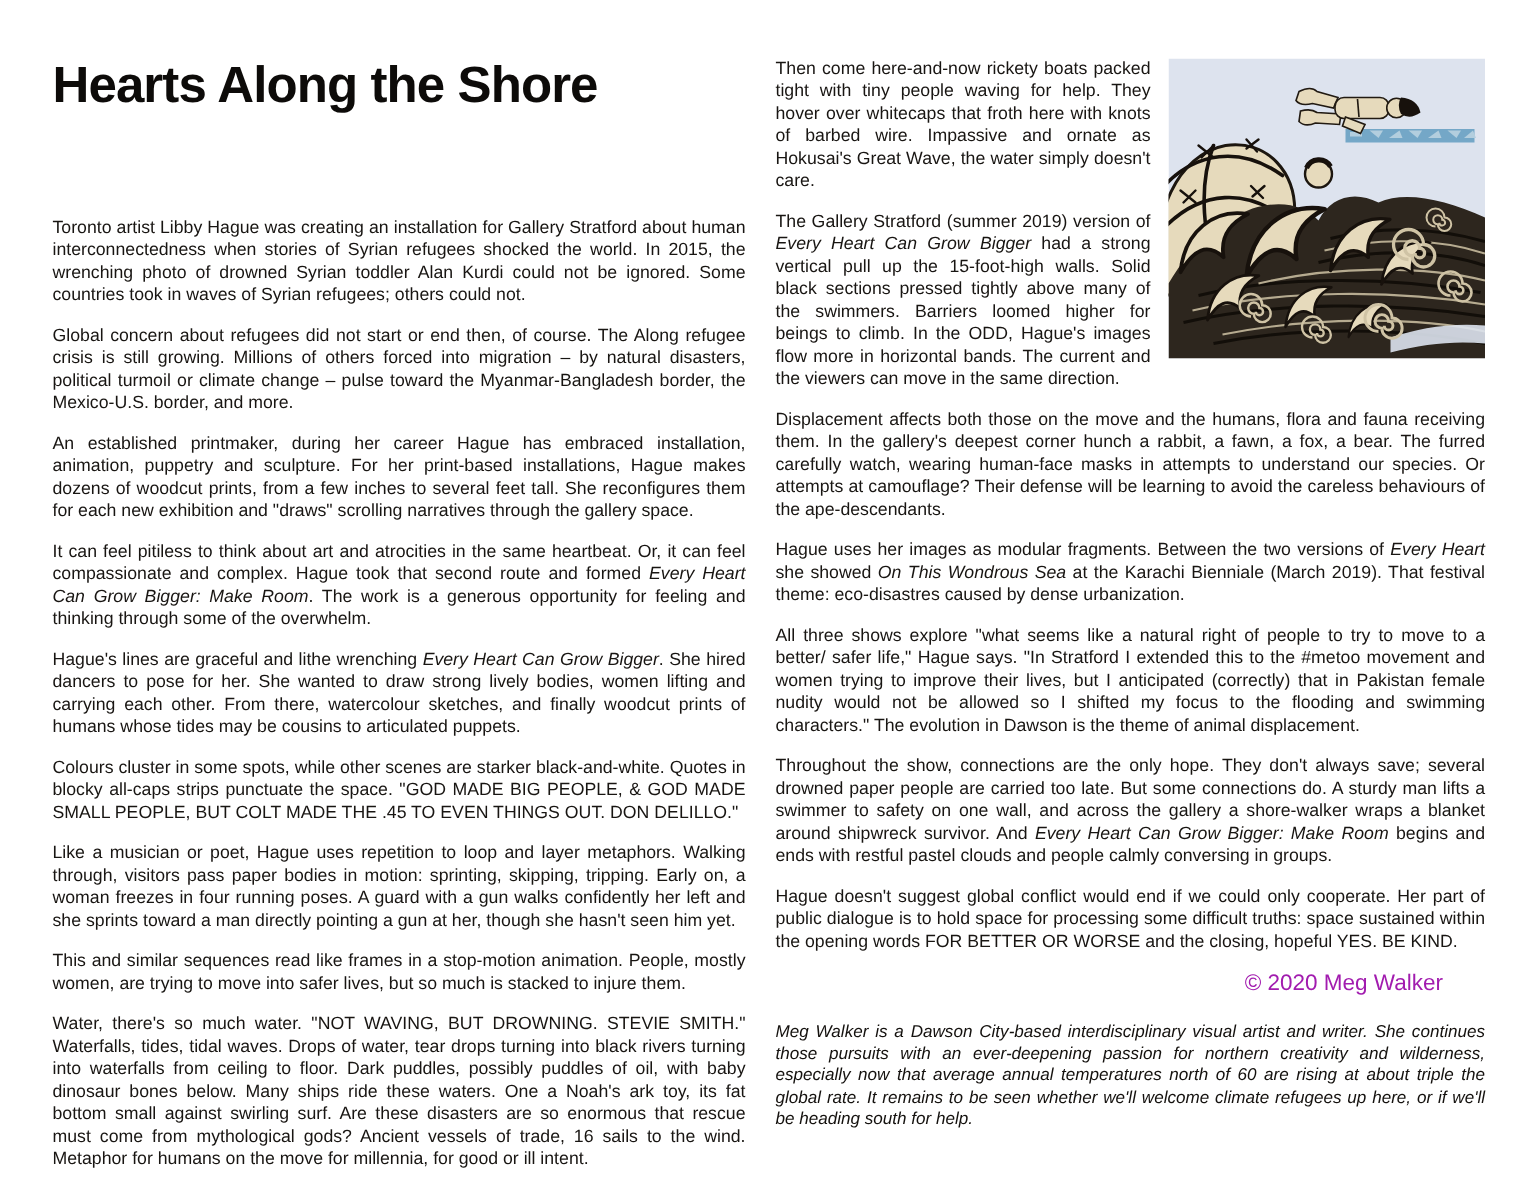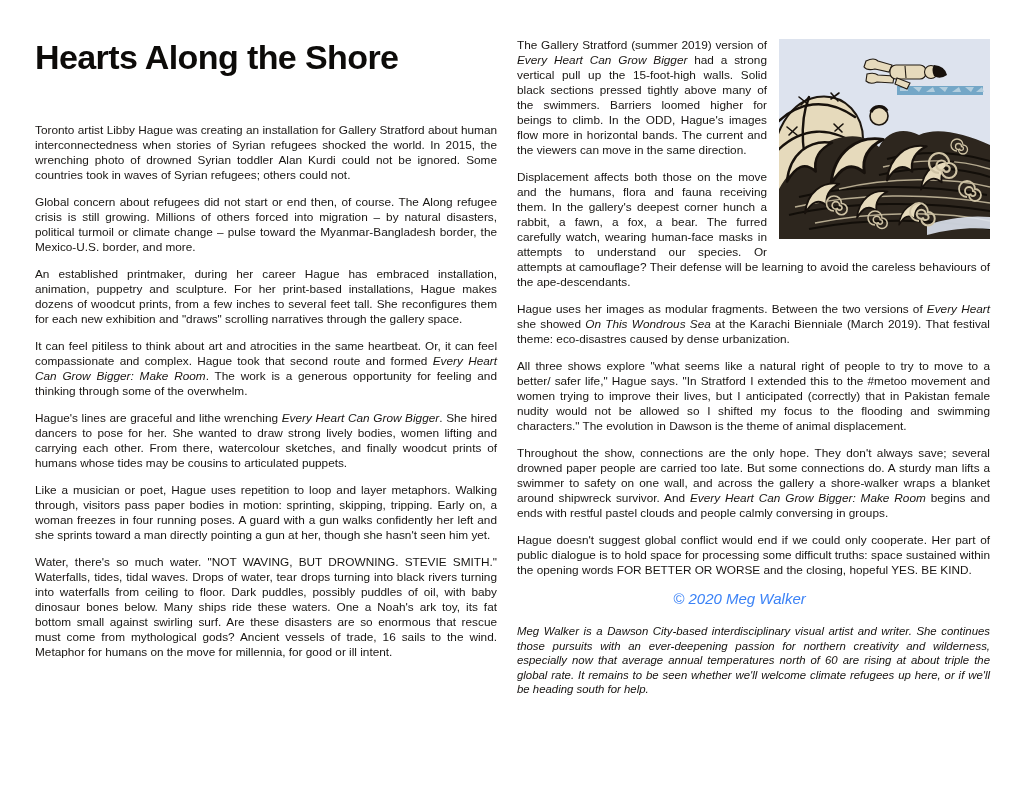--- a/index.html
+++ b/index.html
@@ -7,55 +7,57 @@
   body {
     width:1024px; height:791px; overflow:hidden;
     font-family:"Liberation Sans","DejaVu Sans",sans-serif;
     color:#181512;
   }
   .page { display:flex; gap:20px; padding:38px 34px 0 35px; }
   .col-left  { flex:0 0 462px; width:462px; }
   .col-right { flex:0 0 473px; width:473px; }
   .page-title {
     font-size:34px; line-height:1.05; font-weight:bold;
-    letter-spacing:-0.6px; color:#0d0b09; margin:2px 0 47px 0;
+    letter-spacing:-0.6px; color:#0d0b09; margin:2px 0 68px 0;
   }
   .paras p {
     font-size:11.8px; line-height:15px; text-align:justify;
     margin:0 0 12px 0; color:#181512;
   }
   .paras p i { }
   figure.artwork {
     float:right; width:211px; height:200px;
     margin:1px 0 10px 12px;
   }
   figure.artwork svg { display:block; }
   .signature {
-    font-style:italic; font-size:15px; text-align:center;
-    margin:4px 28px 17px 0; color:#3b82f6;
+    font-size:15px; text-align:right;
+    margin:4px 28px 17px 0; color:#a21caf;
   }
   .bio {
     font-style:italic; font-size:11.4px; line-height:14.5px;
     text-align:justify; color:#14110e;
   }
 </style>
 </head>
 <body>
 
 <div class="page">
 
   <div class="col-left">
     <h1 class="page-title">Hearts Along the Shore</h1>
     <div class="paras">
         <p><span>Toronto artist Libby Hague was creating an installation for Gallery Stratford about human interconnectedness when stories of Syrian refugees shocked the world. In 2015, the wrenching photo of drowned Syrian toddler Alan Kurdi could not be ignored. Some countries took in waves of Syrian refugees; others could not.</span></p>
         <p><span>Global concern about refugees did not start or end then, of course. The Along refugee crisis is still growing. Millions of others forced into migration – by natural disasters, political turmoil or climate change – pulse toward the Myanmar-Bangladesh border, the Mexico-U.S. border, and more.</span></p>
         <p><span>An established printmaker, during her career Hague has embraced installation, animation, puppetry and sculpture. For her print-based installations, Hague makes dozens of woodcut prints, from a few inches to several feet tall. She reconfigures them for each new exhibition and "draws" scrolling narratives through the gallery space.</span></p>
         <p><span>It can feel pitiless to think about art and atrocities in the same heartbeat. Or, it can feel compassionate and complex. Hague took that second route and formed </span><i>Every Heart Can Grow Bigger: Make Room</i><span>. The work is a generous opportunity for feeling and thinking through some of the overwhelm.</span></p>
         <p><span>Hague's lines are graceful and lithe wrenching </span><i>Every Heart Can Grow Bigger</i><span>. She hired dancers to pose for her. She wanted to draw strong lively bodies, women lifting and carrying each other. From there, watercolour sketches, and finally woodcut prints of humans whose tides may be cousins to articulated puppets.</span></p>
+        <p><span>Colours cluster in some spots, while other scenes are starker black-and-white. Quotes in blocky all-caps strips punctuate the space. "GOD MADE BIG PEOPLE, &amp; GOD MADE SMALL PEOPLE, BUT COLT MADE THE .45 TO EVEN THINGS OUT. DON DELILLO."</span></p>
         <p><span>Like a musician or poet, Hague uses repetition to loop and layer metaphors. Walking through, visitors pass paper bodies in motion: sprinting, skipping, tripping. Early on, a woman freezes in four running poses. A guard with a gun walks confidently her left and she sprints toward a man directly pointing a gun at her, though she hasn't seen him yet.</span></p>
+        <p><span>This and similar sequences read like frames in a stop-motion animation. People, mostly women, are trying to move into safer lives, but so much is stacked to injure them.</span></p>
         <p><span>Water, there's so much water. "NOT WAVING, BUT DROWNING. STEVIE SMITH." Waterfalls, tides, tidal waves. Drops of water, tear drops turning into black rivers turning into waterfalls from ceiling to floor. Dark puddles, possibly puddles of oil, with baby dinosaur bones below. Many ships ride these waters. One a Noah's ark toy, its fat bottom small against swirling surf. Are these disasters are so enormous that rescue must come from mythological gods? Ancient vessels of trade, 16 sails to the wind. Metaphor for humans on the move for millennia, for good or ill intent.</span></p>
       </div>
   </div>
 
   <div class="col-right">
 
     <figure class="artwork">
       <svg width="211" height="200" viewBox="0 0 211 200" xmlns="http://www.w3.org/2000/svg">
         <defs>
           <path id="sp" d="M0 0 a10 10 0 1 1 10 -10 a7.5 7.5 0 1 1 -7.5 7.5 a5 5 0 1 1 5 -5 a3.2 3.2 0 1 1 -3.2 3.2" fill="none"></path>
@@ -139,20 +141,21 @@
           <use href="#sp" transform="translate(188 158) scale(0.8)"></use>
           <use href="#sp" transform="translate(140 182) scale(0.9)"></use>
           <use href="#sp" transform="translate(96 186) scale(0.7)"></use>
           <use href="#sp" transform="translate(178 112) scale(0.6)"></use>
           <use href="#sp" transform="translate(55 172) scale(0.75)"></use>
         </g>
       </svg>
     </figure>
 
     <div class="paras">
+        <p><span>Then come here-and-now rickety boats packed tight with tiny people waving for help. They hover over whitecaps that froth here with knots of barbed wire. Impassive and ornate as Hokusai's Great Wave, the water simply doesn't care.</span></p>
         <p><span>The Gallery Stratford (summer 2019) version of </span><i>Every Heart Can Grow Bigger</i><span> had a strong vertical pull up the 15-foot-high walls. Solid black sections pressed tightly above many of the swimmers. Barriers loomed higher for beings to climb. In the ODD, Hague's images flow more in horizontal bands. The current and the viewers can move in the same direction.</span></p>
         <p><span>Displacement affects both those on the move and the humans, flora and fauna receiving them. In the gallery's deepest corner hunch a rabbit, a fawn, a fox, a bear. The furred carefully watch, wearing human-face masks in attempts to understand our species. Or attempts at camouflage? Their defense will be learning to avoid the careless behaviours of the ape-descendants.</span></p>
         <p><span>Hague uses her images as modular fragments. Between the two versions of </span><i>Every Heart</i><span> she showed </span><i>On This Wondrous Sea</i><span> at the Karachi Bienniale (March 2019). That festival theme: eco-disastres caused by dense urbanization.</span></p>
         <p><span>All three shows explore "what seems like a natural right of people to try to move to a better/ safer life," Hague says. "In Stratford I extended this to the #metoo movement and women trying to improve their lives, but I anticipated (correctly) that in Pakistan female nudity would not be allowed so I shifted my focus to the flooding and swimming characters." The evolution in Dawson is the theme of animal displacement.</span></p>
         <p><span>Throughout the show, connections are the only hope. They don't always save; several drowned paper people are carried too late. But some connections do. A sturdy man lifts a swimmer to safety on one wall, and across the gallery a shore-walker wraps a blanket around shipwreck survivor. And </span><i>Every Heart Can Grow Bigger: Make Room</i><span> begins and ends with restful pastel clouds and people calmly conversing in groups.</span></p>
         <p><span>Hague doesn't suggest global conflict would end if we could only cooperate. Her part of public dialogue is to hold space for processing some difficult truths: space sustained within the opening words FOR BETTER OR WORSE and the closing, hopeful YES. BE KIND.</span></p>
       </div>
 
     <p class="signature">© 2020 Meg Walker</p>
 

